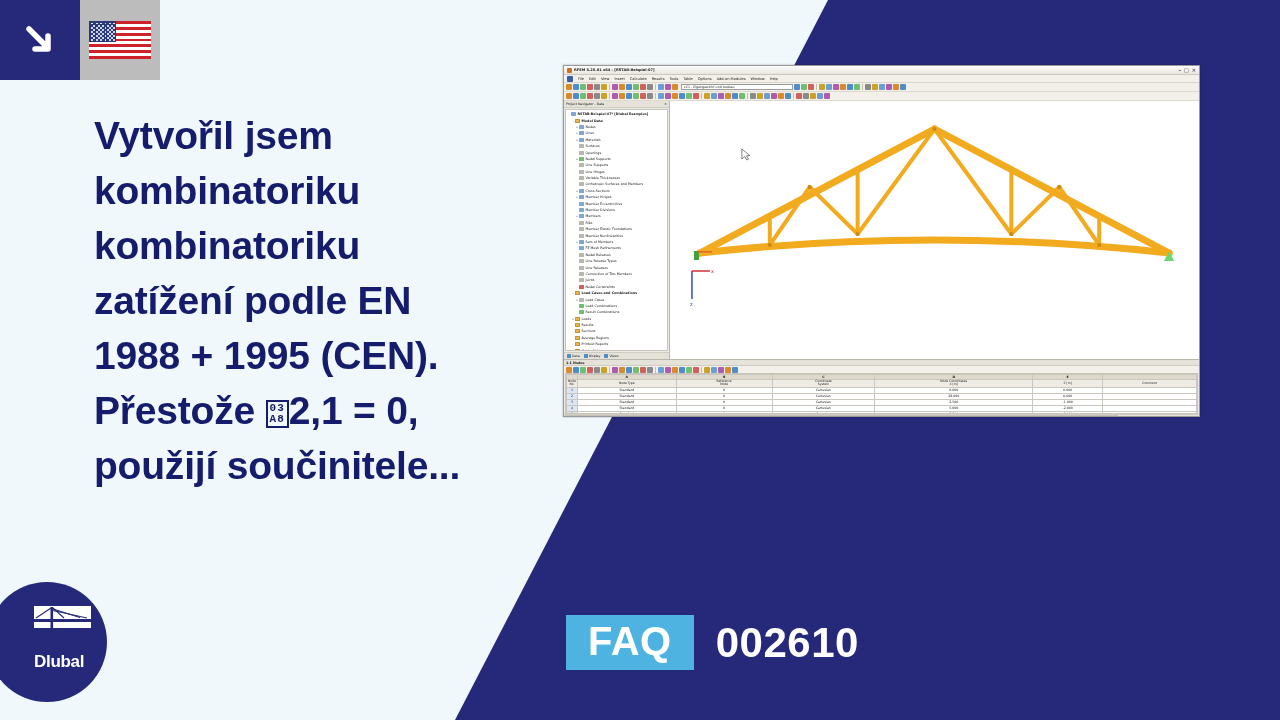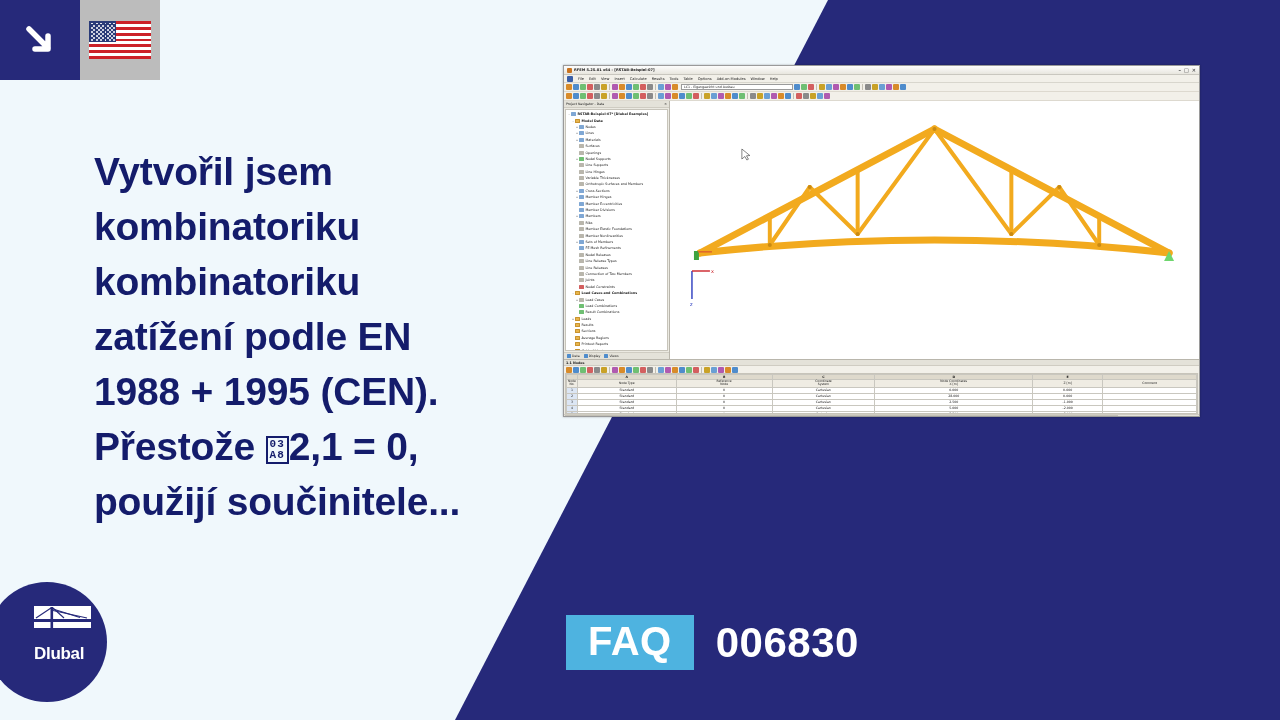--- a/index.html
+++ b/index.html
@@ -45,21 +45,20 @@
 
   
   .headline{
     position:absolute; left:94px; top:108px; z-index:5;
     width:430px;
     color:#141c6b;
     font-size:39px;
     font-weight:bold;
     line-height:55px;
     letter-spacing:-0.2px;
-    margin-top:36px;
   }
   .tofu{
     display:inline-block;
     border:2px solid #141c6b;
     font-size:11px;
     line-height:11px;
     font-family:"Liberation Mono", monospace;
     font-weight:bold;
     padding:1px 2px;
     vertical-align:2px;
@@ -73,21 +72,21 @@
     position:absolute; left:-13px; top:582px; z-index:6;
     width:120px; height:120px; border-radius:50%;
     background:#26297a;
   }
   .logo-inner{
     position:absolute; left:47px; top:24px; width:60px;
   }
   .logo-mark{ width:60px; height:32px; display:block; }
   .logo-text{
     color:#ffffff; font-size:17px; font-weight:bold; letter-spacing:-0.3px;
-    margin-top:6px;
+    margin-top:14px;
   }
 
   
   .faq-wrap{
     position:absolute; left:566px; top:615px; z-index:6;
     display:flex; align-items:center;
   }
   .faq-chip{
     background:#4eb3e0; color:#ffffff;
     font-size:40px; font-weight:bold;
@@ -316,21 +315,21 @@
       </g>
       <rect x="16.5" y="1" width="2.6" height="21" fill="#26297a"></rect>
       <rect x="0" y="13" width="57" height="3" fill="#26297a"></rect>
     </svg>
     <div class="logo-text">Dlubal</div>
   </div>
 </div>
 
 <div class="faq-wrap">
   <div class="faq-chip">FAQ</div>
-  <div class="faq-num">006830</div>
+  <div class="faq-num">002610</div>
 </div>
 
 <div class="rfem">
 
   <div class="rfem-title">
     <span class="ico"></span>
     <span class="t">RFEM 5.25.01 x64 - [RSTAB-Beispiel-07]</span>
     <span class="wbtns">
       <span class="wbtn">–</span>
       <span class="wbtn">□</span>

